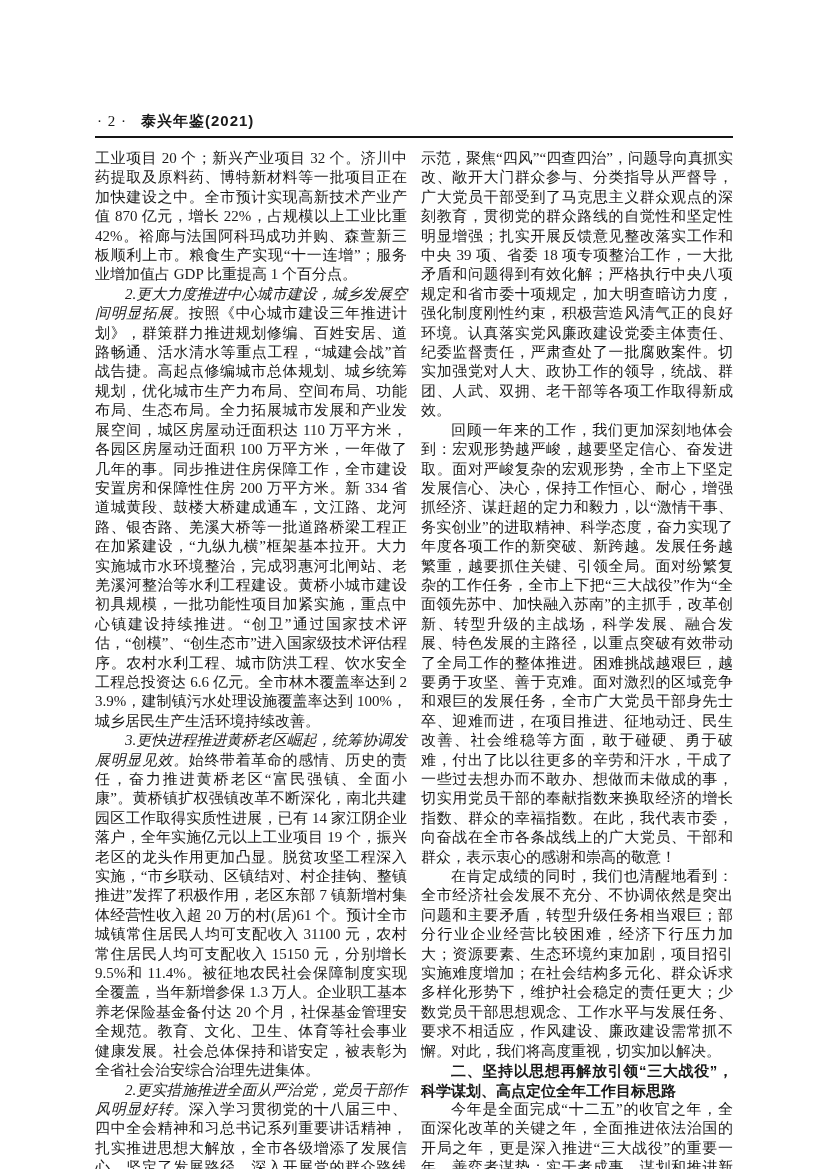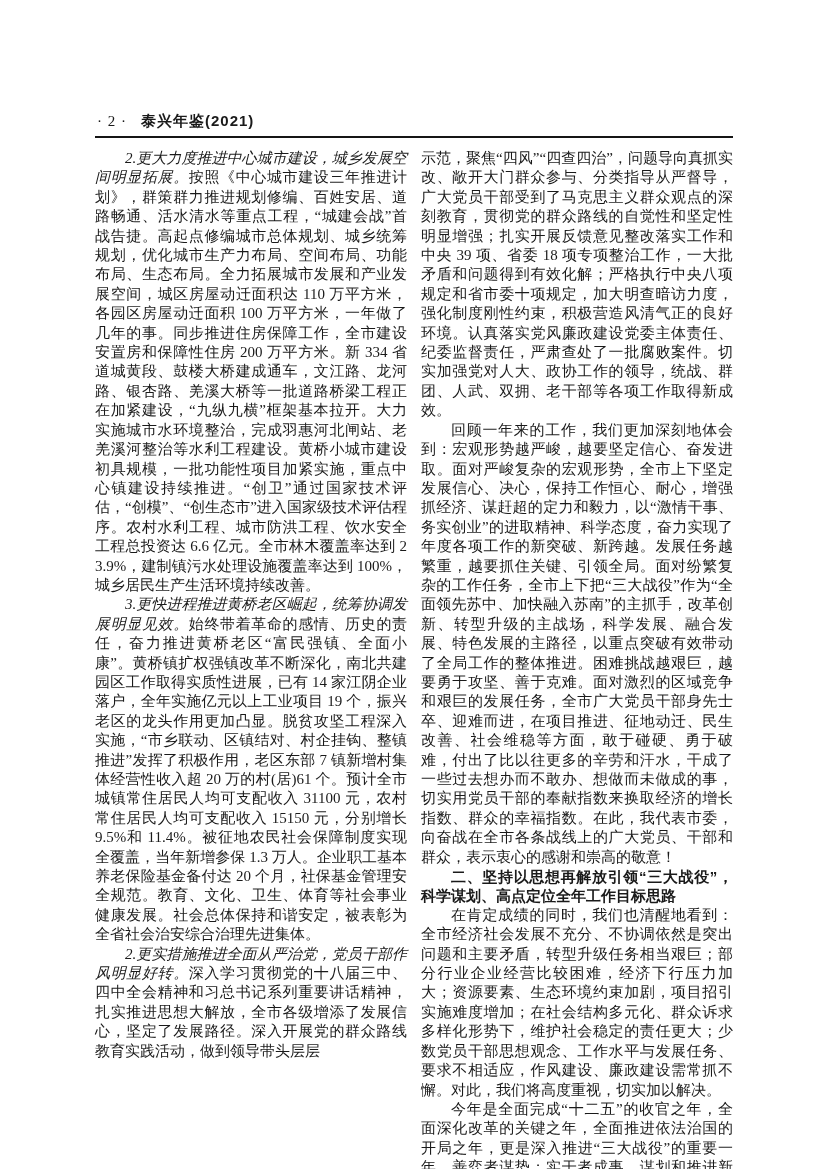--- a/index.html
+++ b/index.html
@@ -75,25 +75,26 @@
 <body>
 
 <div class="page">
   <div class="running-head">
     <span class="page-no">· 2 ·</span>
     <span class="book-title">泰兴年鉴(2021)</span>
   </div>
   <div class="head-rule"></div>
   <div class="columns">
     <div class="col">
+        <p class="para"><span class="seg-normal">工业项目 20 个；新兴产业项目 32 个。济川中药提取及原料药、博特新材料等一批项目正在加快建设之中。全市预计实现高新技术产业产值 870 亿元，增长 22%，占规模以上工业比重 42%。裕廊与法国阿科玛成功并购、森萱新三板顺利上市。粮食生产实现“十一连增”；服务业增加值占 GDP 比重提高 1 个百分点。</span></p>
         <p class="para indent"><span class="seg-kai">2.更大力度推进中心城市建设，城乡发展空间明显拓展。</span><span class="seg-normal">按照《中心城市建设三年推进计划》，群策群力推进规划修编、百姓安居、道路畅通、活水清水等重点工程，“城建会战”首战告捷。高起点修编城市总体规划、城乡统筹规划，优化城市生产力布局、空间布局、功能布局、生态布局。全力拓展城市发展和产业发展空间，城区房屋动迁面积达 110 万平方米，各园区房屋动迁面积 100 万平方米，一年做了几年的事。同步推进住房保障工作，全市建设安置房和保障性住房 200 万平方米。新 334 省道城黄段、鼓楼大桥建成通车，文江路、龙河路、银杏路、羌溪大桥等一批道路桥梁工程正在加紧建设，“九纵九横”框架基本拉开。大力实施城市水环境整治，完成羽惠河北闸站、老羌溪河整治等水利工程建设。黄桥小城市建设初具规模，一批功能性项目加紧实施，重点中心镇建设持续推进。“创卫”通过国家技术评估，“创模”、“创生态市”进入国家级技术评估程序。农村水利工程、城市防洪工程、饮水安全工程总投资达 6.6 亿元。全市林木覆盖率达到 23.9%，建制镇污水处理设施覆盖率达到 100%，城乡居民生产生活环境持续改善。</span></p>
         <p class="para indent"><span class="seg-kai">3.更快进程推进黄桥老区崛起，统筹协调发展明显见效。</span><span class="seg-normal">始终带着革命的感情、历史的责任，奋力推进黄桥老区“富民强镇、全面小康”。黄桥镇扩权强镇改革不断深化，南北共建园区工作取得实质性进展，已有 14 家江阴企业落户，全年实施亿元以上工业项目 19 个，振兴老区的龙头作用更加凸显。脱贫攻坚工程深入实施，“市乡联动、区镇结对、村企挂钩、整镇推进”发挥了积极作用，老区东部 7 镇新增村集体经营性收入超 20 万的村(居)61 个。预计全市城镇常住居民人均可支配收入 31100 元，农村常住居民人均可支配收入 15150 元，分别增长 9.5%和 11.4%。被征地农民社会保障制度实现全覆盖，当年新增参保 1.3 万人。企业职工基本养老保险基金备付达 20 个月，社保基金管理安全规范。教育、文化、卫生、体育等社会事业健康发展。社会总体保持和谐安定，被表彰为全省社会治安综合治理先进集体。</span></p>
         <p class="para indent"><span class="seg-kai">2.更实措施推进全面从严治党，党员干部作风明显好转。</span><span class="seg-normal">深入学习贯彻党的十八届三中、四中全会精神和习总书记系列重要讲话精神，扎实推进思想大解放，全市各级增添了发展信心，坚定了发展路径。深入开展党的群众路线教育实践活动，做到领导带头层层</span></p>
       </div>
     <div class="col">
         <p class="para"><span class="seg-normal">示范，聚焦“四风”“四查四治”，问题导向真抓实改、敞开大门群众参与、分类指导从严督导，广大党员干部受到了马克思主义群众观点的深刻教育，贯彻党的群众路线的自觉性和坚定性明显增强；扎实开展反馈意见整改落实工作和中央 39 项、省委 18 项专项整治工作，一大批矛盾和问题得到有效化解；严格执行中央八项规定和省市委十项规定，加大明查暗访力度，强化制度刚性约束，积极营造风清气正的良好环境。认真落实党风廉政建设党委主体责任、纪委监督责任，严肃查处了一批腐败案件。切实加强党对人大、政协工作的领导，统战、群团、人武、双拥、老干部等各项工作取得新成效。</span></p>
         <p class="para indent"><span class="seg-normal">回顾一年来的工作，我们更加深刻地体会到：宏观形势越严峻，越要坚定信心、奋发进取。面对严峻复杂的宏观形势，全市上下坚定发展信心、决心，保持工作恒心、耐心，增强抓经济、谋赶超的定力和毅力，以“激情干事、务实创业”的进取精神、科学态度，奋力实现了年度各项工作的新突破、新跨越。发展任务越繁重，越要抓住关键、引领全局。面对纷繁复杂的工作任务，全市上下把“三大战役”作为“全面领先苏中、加快融入苏南”的主抓手，改革创新、转型升级的主战场，科学发展、融合发展、特色发展的主路径，以重点突破有效带动了全局工作的整体推进。困难挑战越艰巨，越要勇于攻坚、善于克难。面对激烈的区域竞争和艰巨的发展任务，全市广大党员干部身先士卒、迎难而进，在项目推进、征地动迁、民生改善、社会维稳等方面，敢于碰硬、勇于破难，付出了比以往更多的辛劳和汗水，干成了一些过去想办而不敢办、想做而未做成的事，切实用党员干部的奉献指数来换取经济的增长指数、群众的幸福指数。在此，我代表市委，向奋战在全市各条战线上的广大党员、干部和群众，表示衷心的感谢和崇高的敬意！</span></p>
+        <p class="para indent"><span class="seg-normal">在肯定成绩的同时，我们也清醒地看到：全市经济社会发展不充分、不协调依然是突出问题和主要矛盾，转型升级任务相当艰巨；部分行业企业经营比较困难，经济下行压力加大；资源要素、生态环境约束加剧，项目招引实施难度增加；在社会结构多元化、群众诉求多样化形势下，维护社会稳定的责任更大；少数党员干部思想观念、工作水平与发展任务、要求不相适应，作风建设、廉政建设需常抓不懈。对此，我们将高度重视，切实加以解决。</span></p>
         <p class="para indent heading"><span class="seg-normal">二、坚持以思想再解放引领“三大战役”，科学谋划、高点定位全年工作目标思路</span></p>
-        <p class="para indent"><span class="seg-normal">在肯定成绩的同时，我们也清醒地看到：全市经济社会发展不充分、不协调依然是突出问题和主要矛盾，转型升级任务相当艰巨；部分行业企业经营比较困难，经济下行压力加大；资源要素、生态环境约束加剧，项目招引实施难度增加；在社会结构多元化、群众诉求多样化形势下，维护社会稳定的责任更大；少数党员干部思想观念、工作水平与发展任务、要求不相适应，作风建设、廉政建设需常抓不懈。对此，我们将高度重视，切实加以解决。</span></p>
         <p class="para indent"><span class="seg-normal">今年是全面完成“十二五”的收官之年，全面深化改革的关键之年，全面推进依法治国的开局之年，更是深入推进“三大战役”的重要一年。善弈者谋势；实干者成事。谋划和推进新一年工作，我们首先要准确把握我国经济发展进入新常态的重大战略判断，深刻领会“认识新常态、适应新常态、引领新常态”，是当前和今后一</span></p>
       </div>
   </div>
 </div>
 
 </body></html>

